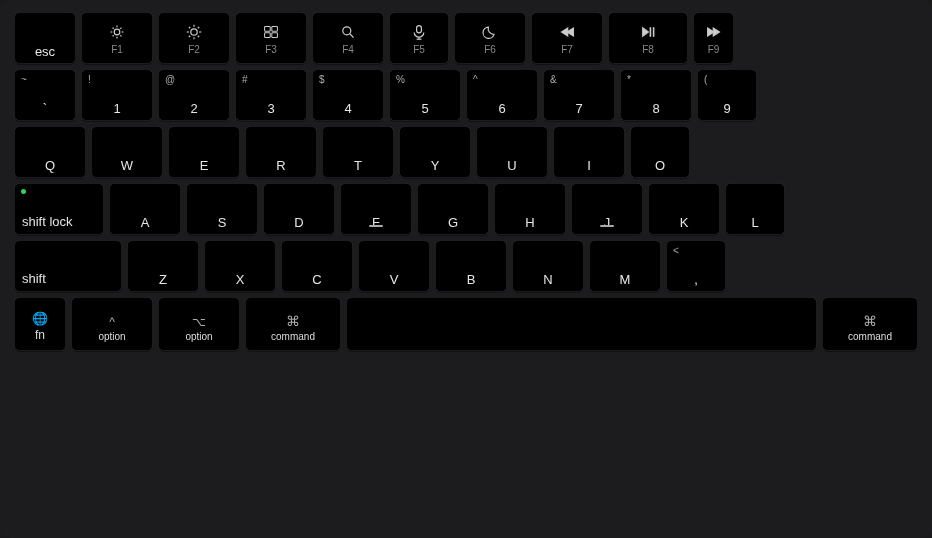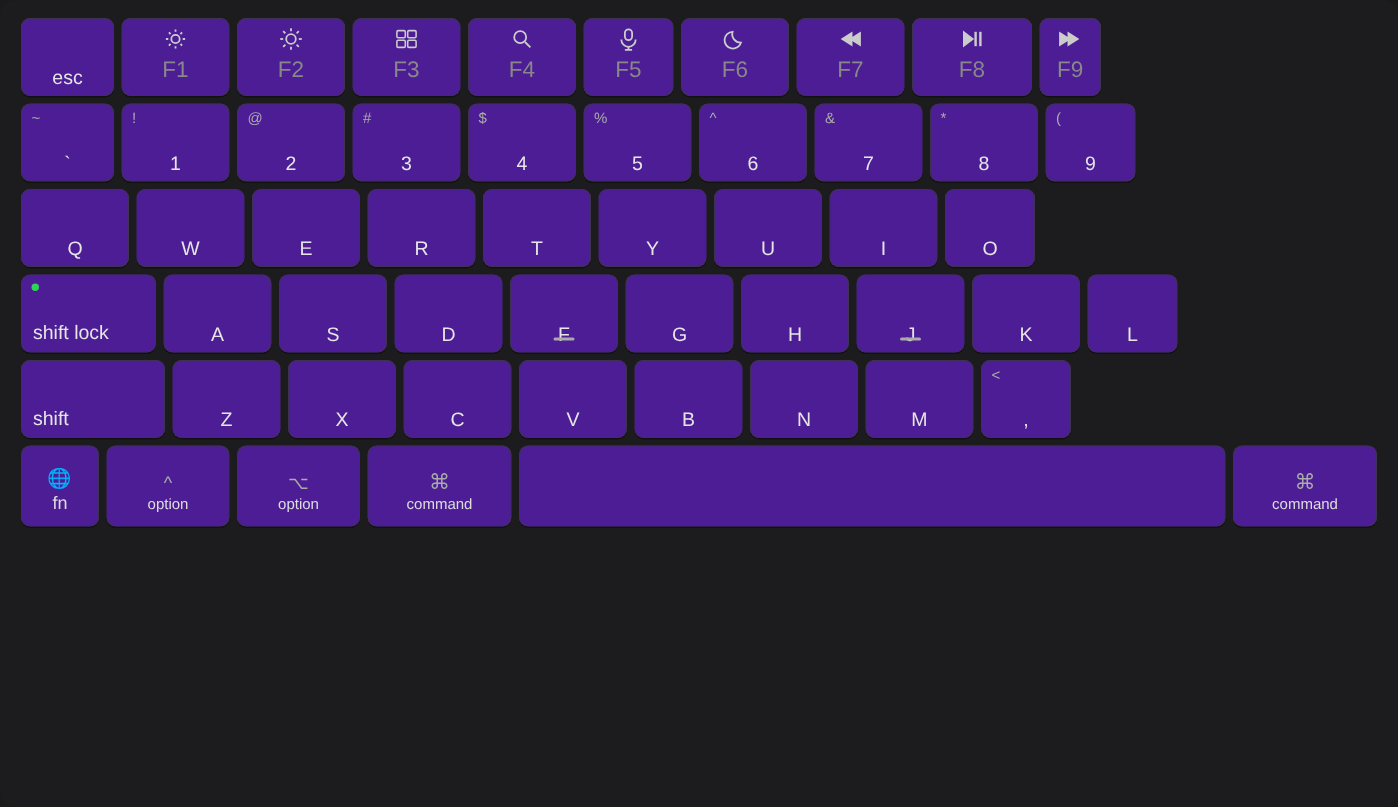--- a/index.html
+++ b/index.html
@@ -23,21 +23,21 @@
       flex-direction: column;
       gap: 5px;
       position: relative;
     }
     .key-row {
       display: flex;
       gap: 5px;
       align-items: flex-end;
     }
     .key {
-      background: #4c1d95;
+      background: #000000;
       border-radius: 6px;
       display: flex;
       flex-direction: column;
       align-items: center;
       justify-content: flex-end;
       padding: 5px 6px;
       color: #e0e0e0;
       font-size: 11px;
       font-weight: 400;
       cursor: pointer;
@@ -52,21 +52,21 @@
       left: 7px;
       font-size: 10px;
       color: #aaa;
     }
     .key .main-label {
       font-size: 13px;
       color: #e5e5e5;
       font-weight: 400;
     }
     .key .sub-label {
-      font-size: 15px;
+      font-size: 10px;
       color: #888;
       margin-top: 2px;
     }
     
     .key-esc { width: 62px; }
     .key-f1 { width: 72px; }
     .key-f2 { width: 72px; }
     .key-f3 { width: 72px; }
     .key-f4 { width: 72px; }
     .key-f5 { width: 60px; }
@@ -76,21 +76,21 @@
     .key-f9 { width: 41px; }
     .key-backtick { width: 62px; }
     .key-num { width: 72px; }
     .key-num-9 { width: 60px; }
     .key-tab { width: 90px; align-items: flex-start; padding-left: 8px; justify-content: flex-end; padding-bottom: 6px; }
     .key-qwerty { width: 72px; }
     .key-o { width: 60px; }
     .key-capslock { width: 90px; align-items: flex-start; padding-left: 8px; justify-content: flex-end; padding-bottom: 6px; }
     .key-asdf { width: 72px; }
     .key-l { width: 60px; }
-    .key-shift { width: 96px; align-items: flex-start; padding-left: 8px; justify-content: flex-end; padding-bottom: 6px; }
+    .key-shift { width: 108px; align-items: flex-start; padding-left: 8px; justify-content: flex-end; padding-bottom: 6px; }
     .key-zxcv { width: 72px; }
     .key-m { width: 72px; }
     .key-comma { width: 60px; }
     .key-fn { width: 52px; }
     .key-control { width: 82px; }
     .key-option { width: 82px; }
     .key-command-left { width: 96px; }
     .key-space { flex: 1; }
     .key-command-right { width: 96px; }
     .icon-key {

